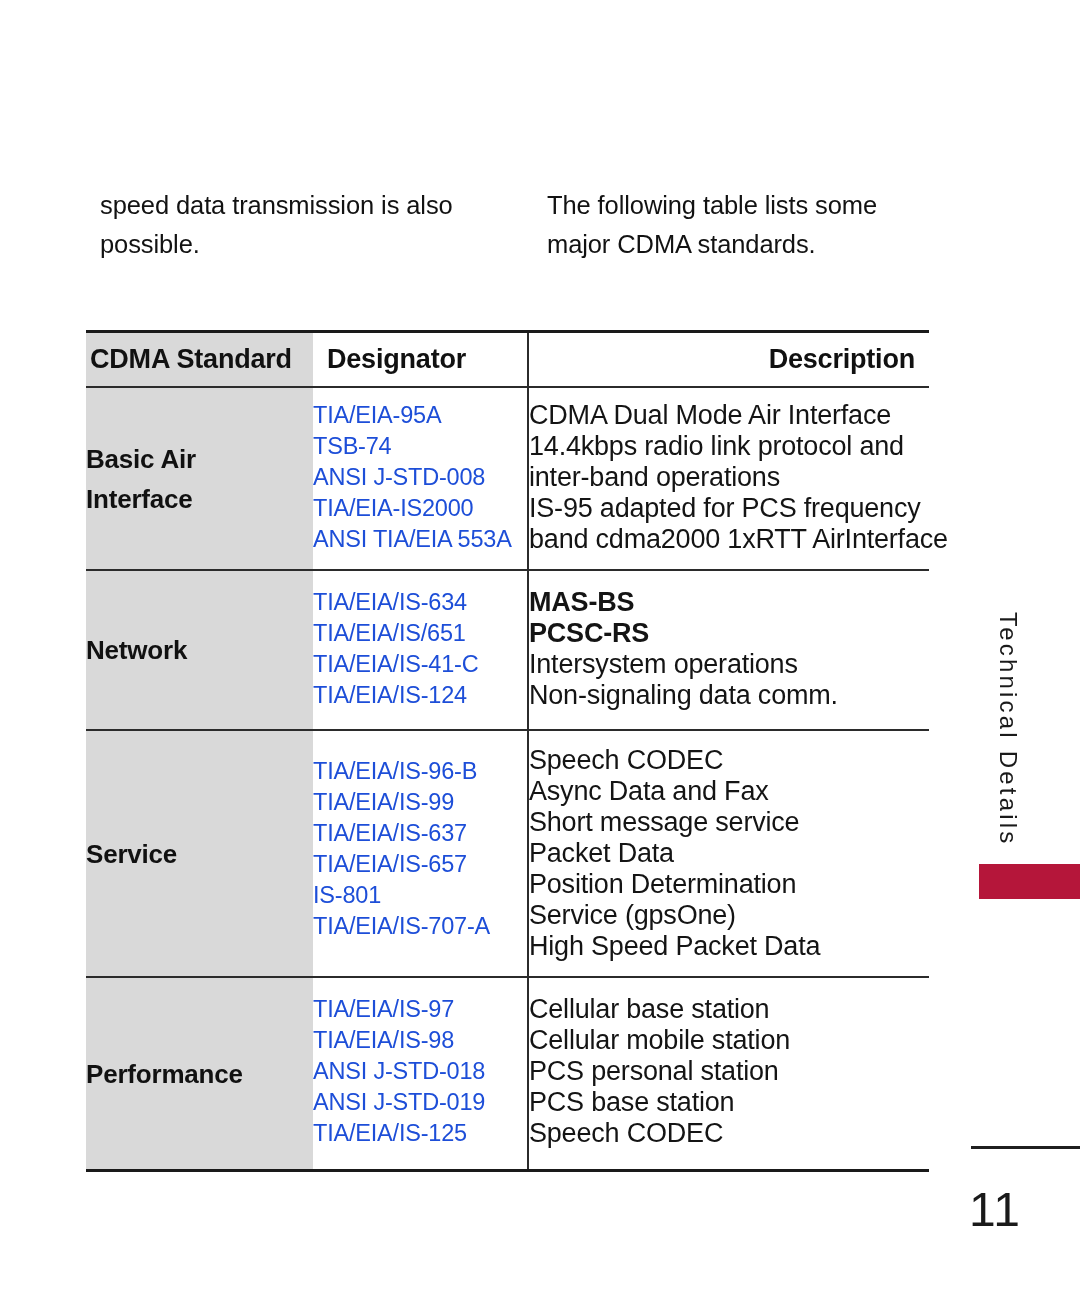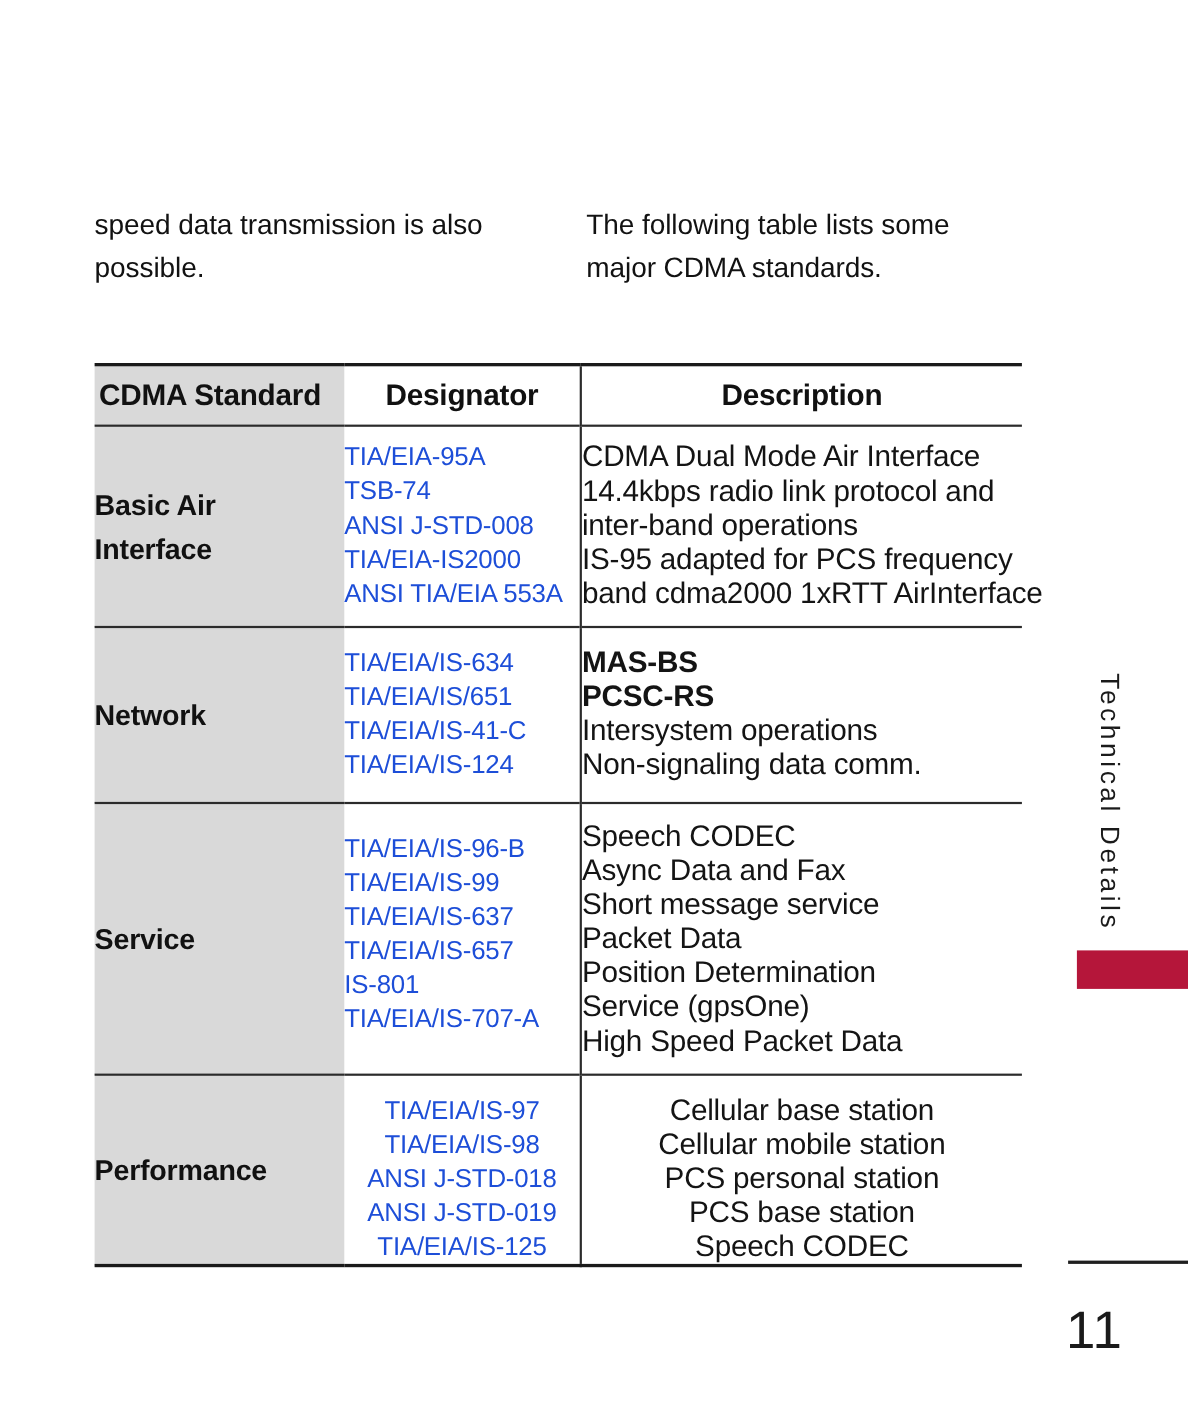--- a/index.html
+++ b/index.html
@@ -13,21 +13,21 @@
     height: 1295px;
     position: relative;
     font-family: "Liberation Sans", sans-serif;
     color: #141414;
     overflow: hidden;
   }
 
   
   .intro {
     position: absolute;
-    left: 86px;
+    left: 100px;
     top: 186px;
     width: 845px;
     display: flex;
     gap: 0px;
   }
   .intro-col {
     font-size: 25.5px;
     line-height: 39px;
     letter-spacing: -0.1px;
     color: #121212;
@@ -90,22 +90,22 @@
   .hdr {
     height: 54px;
     font-size: 27px;
     font-weight: bold;
     letter-spacing: -0.2px;
     color: #111;
   }
   .hdr .cellpad { padding: 0 14px; }
   .hdr.c1-h { text-align: left; }
   .hdr.c1-h .cellpad { padding-left: 4px; }
-  .hdr.c2-h { text-align: center; }
-  .hdr.c3-h { text-align: center; }
+  .hdr.c2-h { }
+  .hdr.c3-h { text-align: right; }
 
   
   .cat {
     font-size: 26px;
     font-weight: bold;
     letter-spacing: -0.2px;
     text-align: center;
     color: #111;
     line-height: 40px;
     margin-left: 40px;
@@ -127,21 +127,21 @@
     text-align: left;
   }
   .descr .strong { font-weight: bold; }
   .line { white-space: nowrap; }
 
   
   tr.row-basic .desig, tr.row-basic .descr { padding-top: 12px; padding-bottom: 14px; }
   tr.row-network .desig, tr.row-network .descr { padding-top: 16px; padding-bottom: 18px; }
   tr.row-service .desig { padding-top: 12px; padding-bottom: 22px; }
   tr.row-service .descr { padding-top: 14px; padding-bottom: 14px; }
-  tr.row-perf .desig, tr.row-perf .descr { padding-top: 16px; padding-bottom: 0; text-align: center; }
+  tr.row-perf .desig, tr.row-perf .descr { padding-top: 16px; padding-bottom: 20px; }
 
   
   .side-tab-label {
     position: absolute;
     left: 986px;
     top: 612px;
     width: 36px;
     font-size: 24px;
     letter-spacing: 3.2px;
     color: #1a1a1a;

